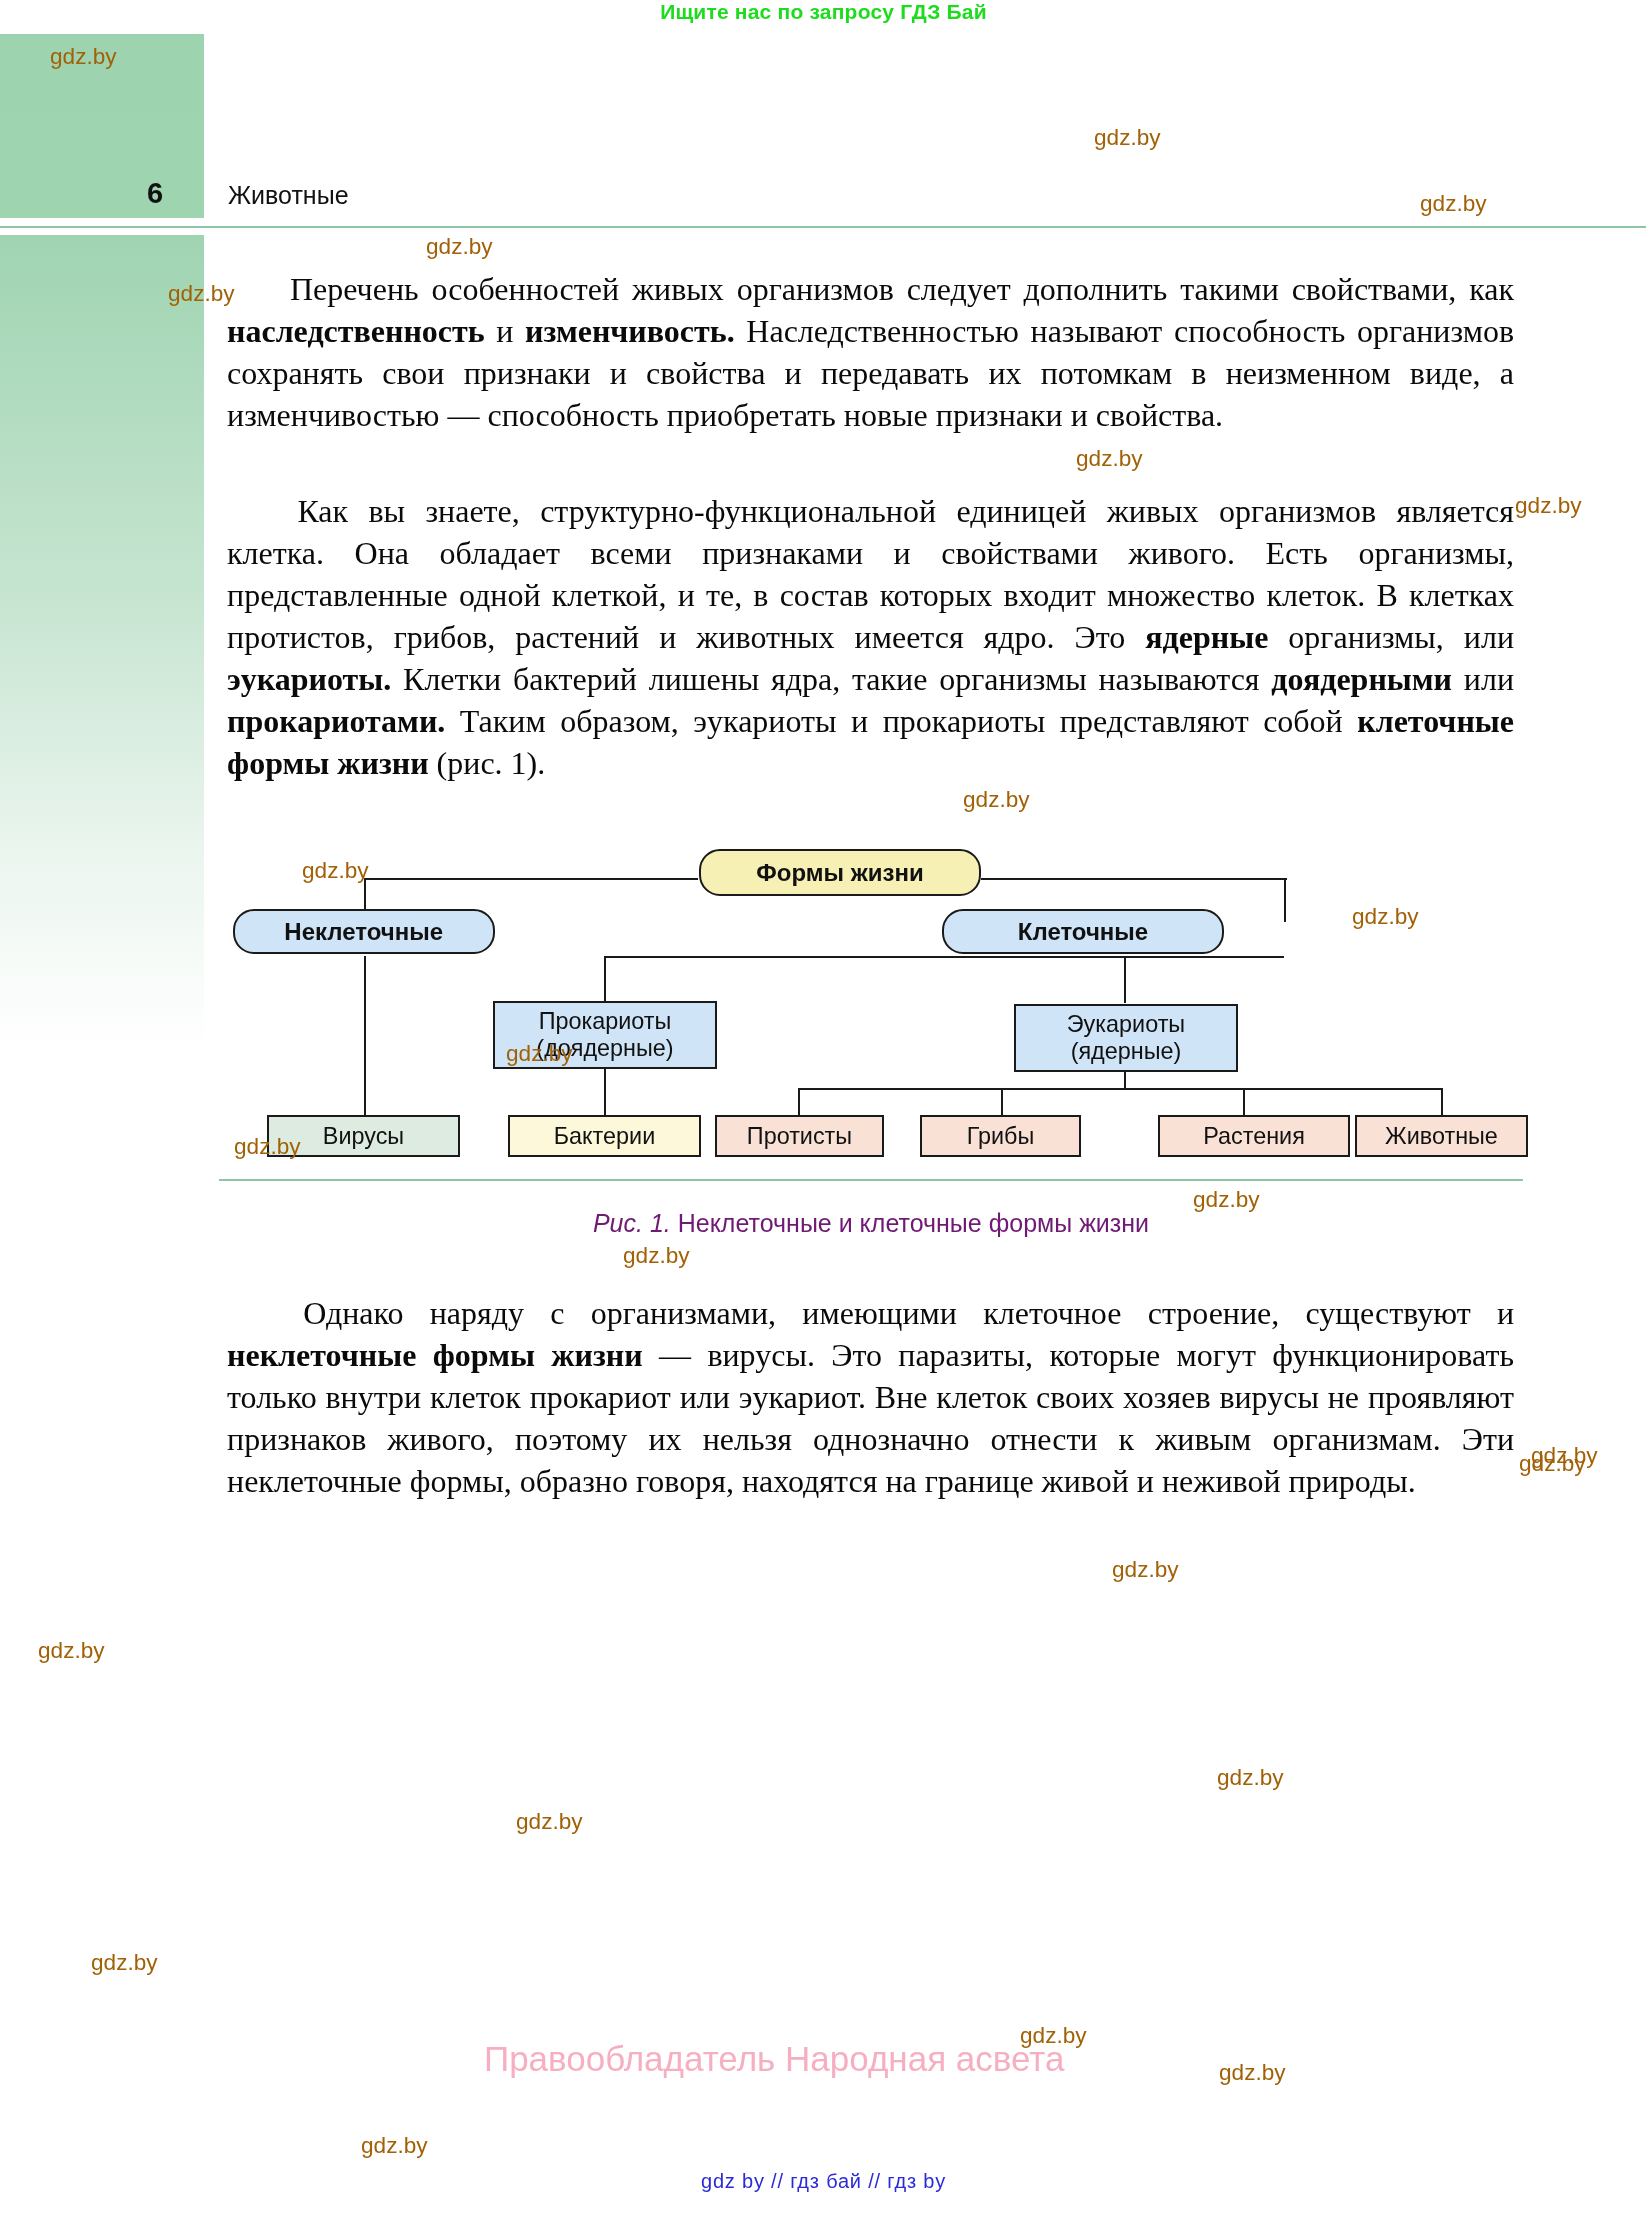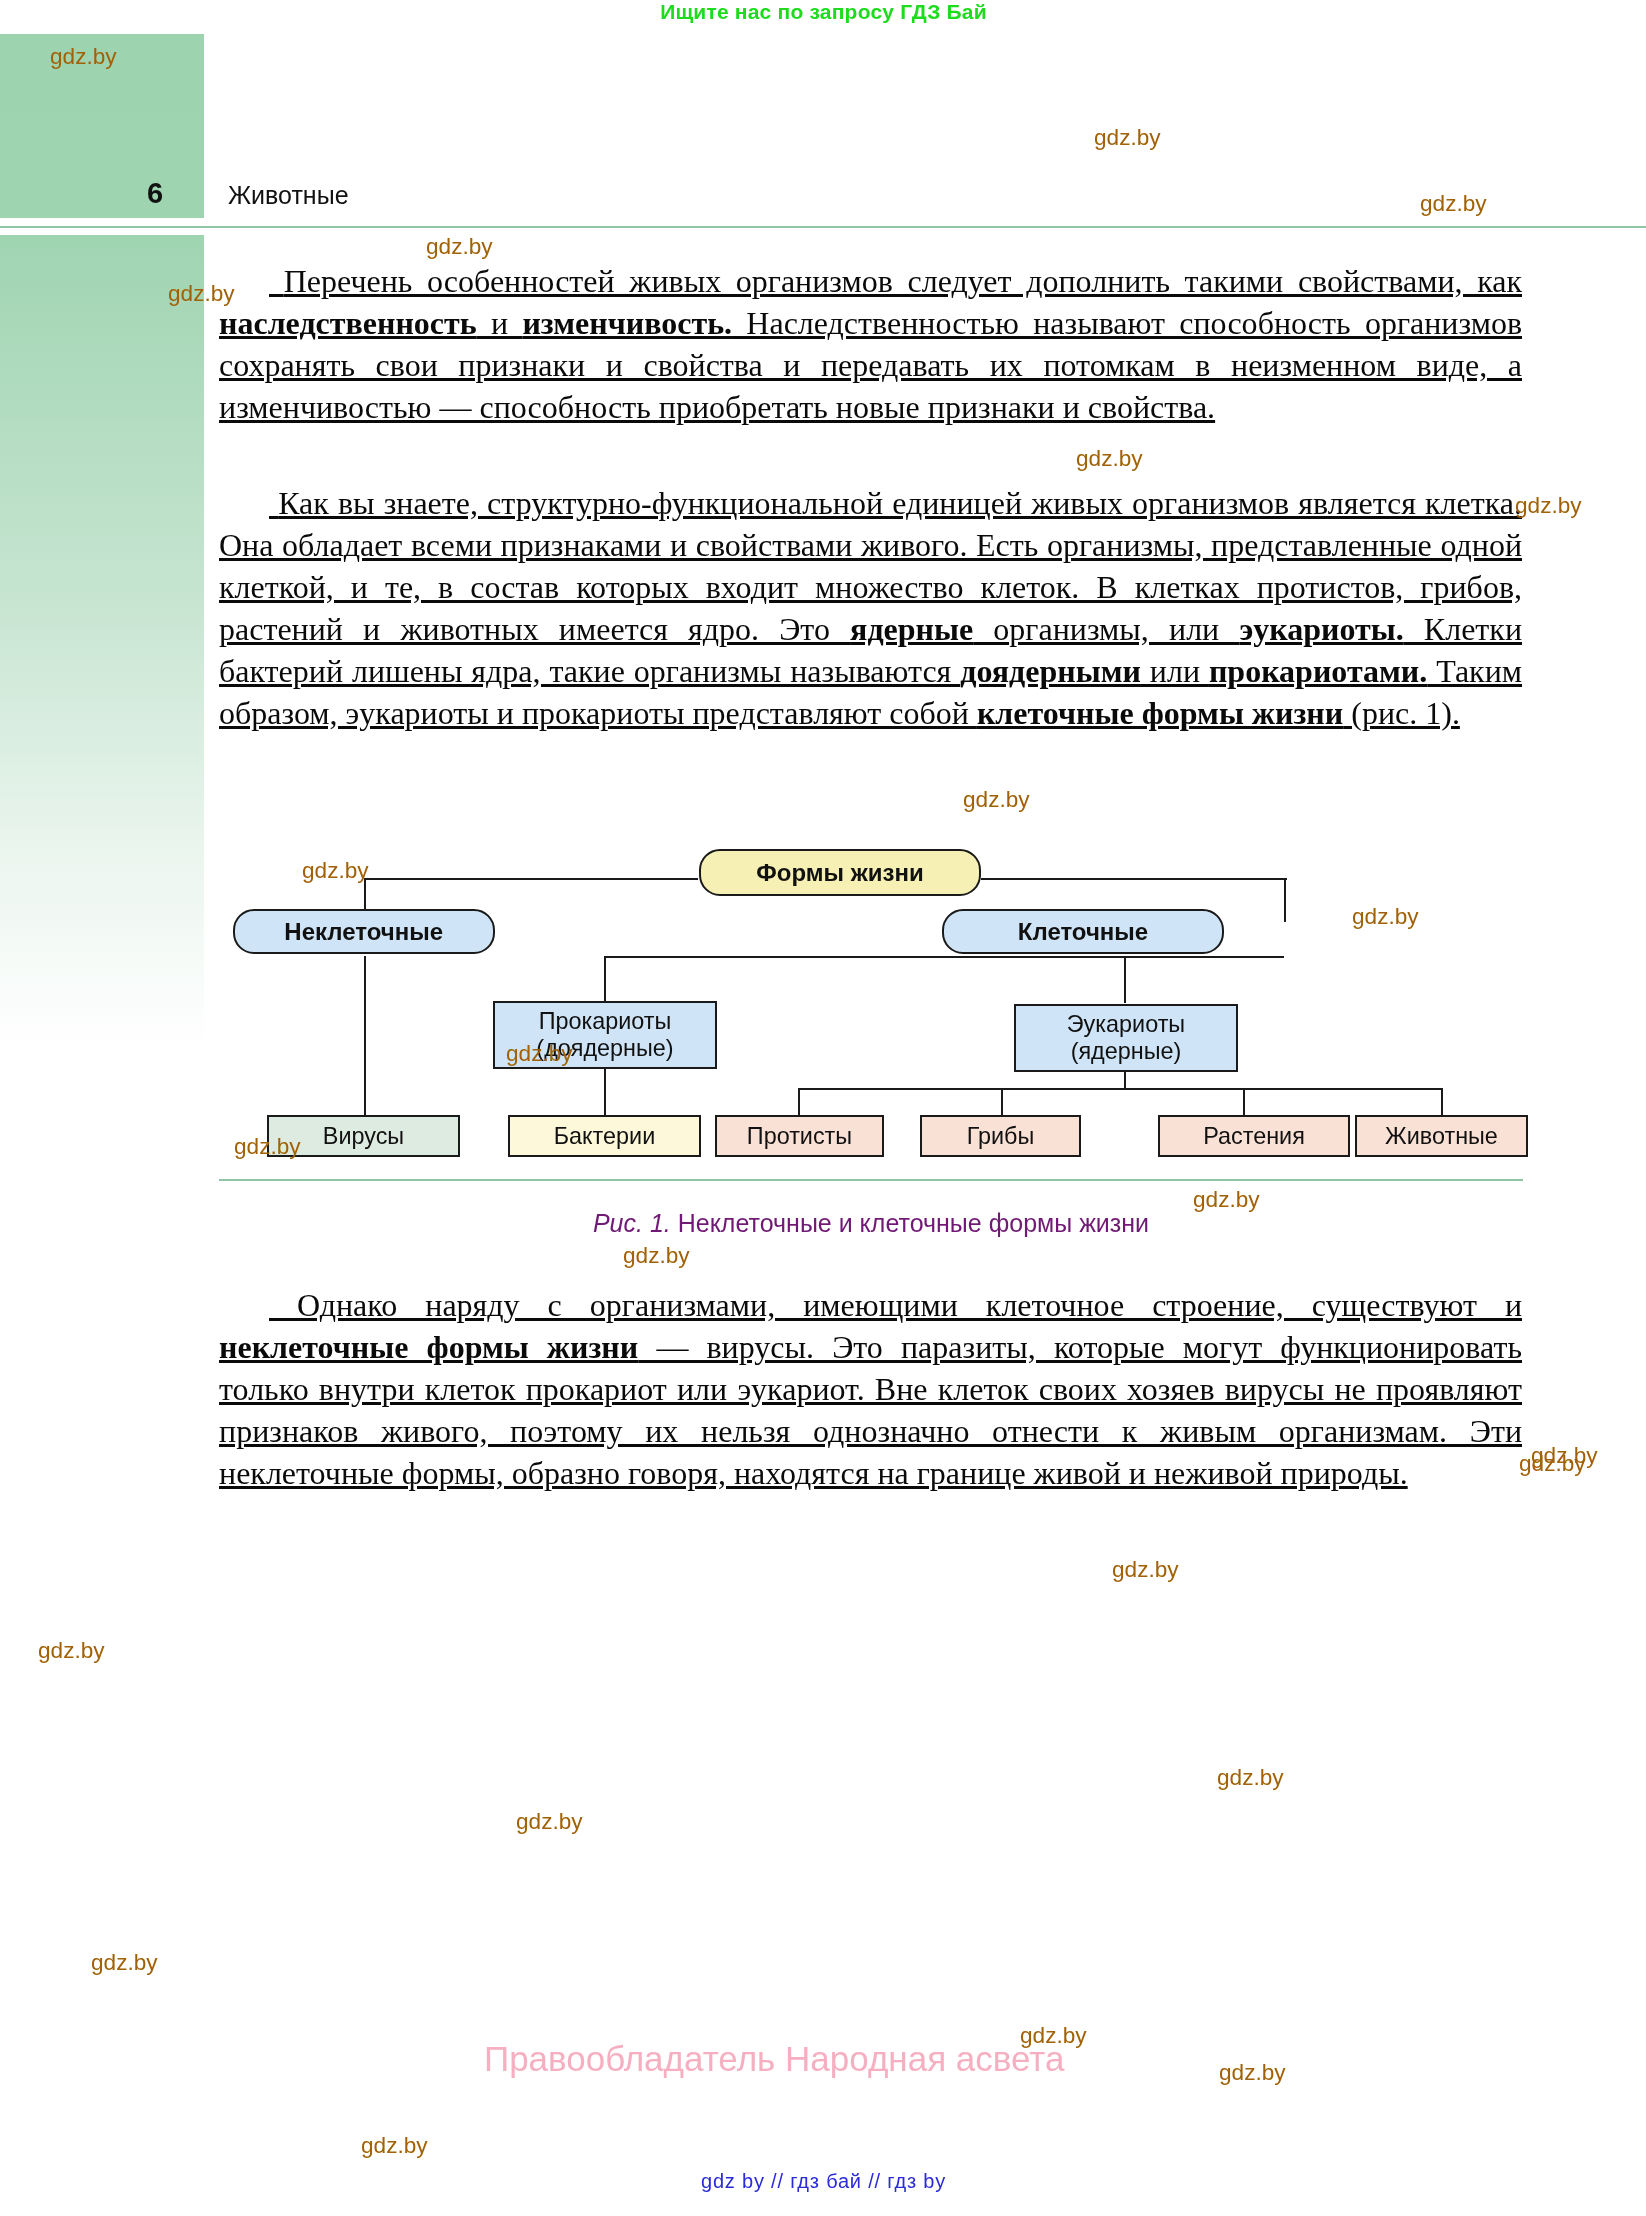--- a/index.html
+++ b/index.html
@@ -81,21 +81,21 @@
     position: absolute;
     left: 219px;
     width: 1303px;
     font-family: "Liberation Serif", serif;
     font-size: 32px;
     line-height: 42px;
     color: #0a0a0a;
     text-align: justify;
     text-align-last: left;
   }
-  .body-col p { margin: 0; text-decoration: underline; }
+  .body-col p { margin: 8px; }
   .indent::before {
     content: "";
     display: inline-block;
     width: 50px;
   }
   .para-1 { top: 260px; }
   .para-2 { top: 482px; }
   .para-3 { top: 1284px; }
   b.bold { font-weight: bold; }
 

